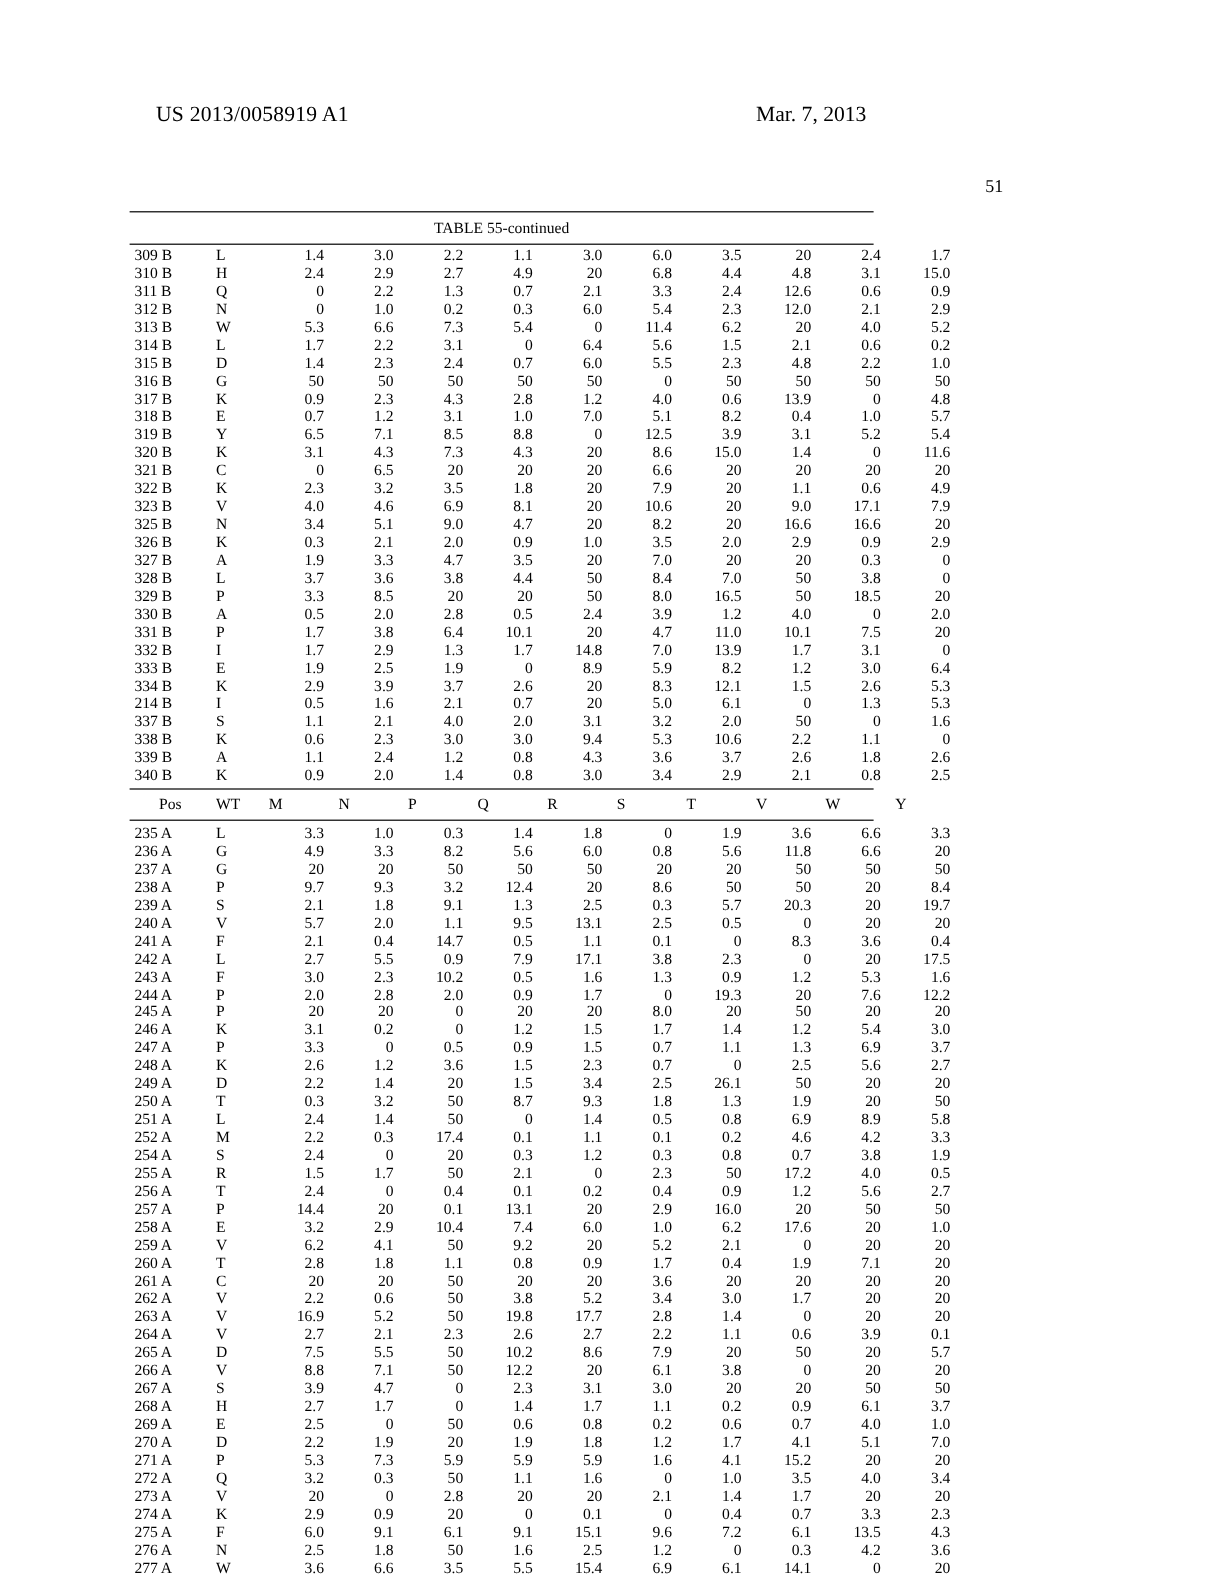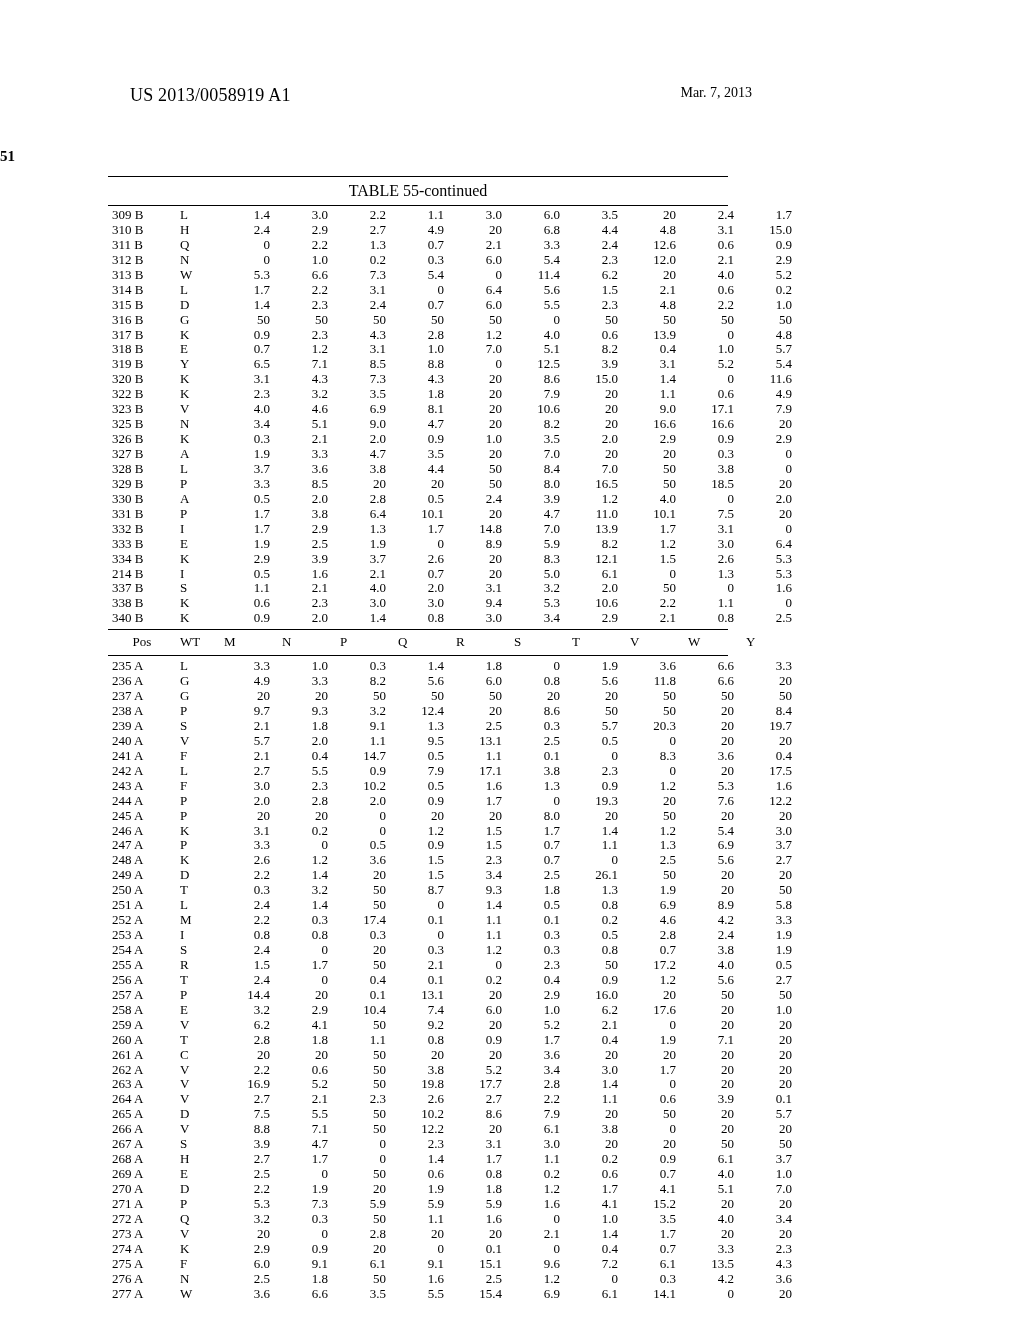--- a/index.html
+++ b/index.html
@@ -16,41 +16,40 @@
     box-sizing: border-box;
   }
   .header-left {
     position: absolute;
     top: 85px; left: 130px;
     font-size: 18px;
     letter-spacing: 0.2px;
   }
   .header-right {
     position: absolute;
-    top: 85px; right: 84px;
-    font-size: 14px;
+    top: 85px; right: 114px;
+    font-size: 18px;
   }
   .pagenum {
     position: absolute;
     top: 148px;
     width: 100%;
-    text-align: left;
+    text-align: right;
     font-size: 15px;
-    font-weight: bold;
   }
   .tbl-wrap {
     position: absolute;
     top: 176px;
     left: 50%;
     transform: translateX(-50%);
     width: 620px;
   }
   .tbl-title {
     text-align: center;
-    font-size: 16px;
+    font-size: 13px;
     padding: 2px 0 2px 0;
   }
   .hr-top { border-top: 1px solid #000; margin: 0 0 3px 0; }
   .hr-under-title { border-top: 1px solid #000; margin: 3px 0 2px 0; }
   .hr-mid { border-top: 1px solid #000; margin: 3px 0 3px 0; }
   table.data {
     border-collapse: collapse;
     width: 100%;
     font-size: 13px;
     line-height: 1.15;
@@ -247,20 +246,34 @@
             <td class="num">7.3</td>
             <td class="num">4.3</td>
             <td class="num">20</td>
             <td class="num">8.6</td>
             <td class="num">15.0</td>
             <td class="num">1.4</td>
             <td class="num">0</td>
             <td class="num">11.6</td>
           </tr>
           <tr>
+            <td class="pos">321 B</td>
+            <td class="wt">C</td>
+            <td class="num">0</td>
+            <td class="num">6.5</td>
+            <td class="num">20</td>
+            <td class="num">20</td>
+            <td class="num">20</td>
+            <td class="num">6.6</td>
+            <td class="num">20</td>
+            <td class="num">20</td>
+            <td class="num">20</td>
+            <td class="num">20</td>
+          </tr>
+          <tr>
             <td class="pos">322 B</td>
             <td class="wt">K</td>
             <td class="num">2.3</td>
             <td class="num">3.2</td>
             <td class="num">3.5</td>
             <td class="num">1.8</td>
             <td class="num">20</td>
             <td class="num">7.9</td>
             <td class="num">20</td>
             <td class="num">1.1</td>
@@ -455,20 +468,34 @@
             <td class="num">0.6</td>
             <td class="num">2.3</td>
             <td class="num">3.0</td>
             <td class="num">3.0</td>
             <td class="num">9.4</td>
             <td class="num">5.3</td>
             <td class="num">10.6</td>
             <td class="num">2.2</td>
             <td class="num">1.1</td>
             <td class="num">0</td>
+          </tr>
+          <tr>
+            <td class="pos">339 B</td>
+            <td class="wt">A</td>
+            <td class="num">1.1</td>
+            <td class="num">2.4</td>
+            <td class="num">1.2</td>
+            <td class="num">0.8</td>
+            <td class="num">4.3</td>
+            <td class="num">3.6</td>
+            <td class="num">3.7</td>
+            <td class="num">2.6</td>
+            <td class="num">1.8</td>
+            <td class="num">2.6</td>
           </tr>
           <tr>
             <td class="pos">340 B</td>
             <td class="wt">K</td>
             <td class="num">0.9</td>
             <td class="num">2.0</td>
             <td class="num">1.4</td>
             <td class="num">0.8</td>
             <td class="num">3.0</td>
             <td class="num">3.4</td>
@@ -749,34 +776,20 @@
             <td class="num">17.4</td>
             <td class="num">0.1</td>
             <td class="num">1.1</td>
             <td class="num">0.1</td>
             <td class="num">0.2</td>
             <td class="num">4.6</td>
             <td class="num">4.2</td>
             <td class="num">3.3</td>
           </tr>
           <tr>
-            <td class="pos">253 A</td>
-            <td class="wt">I</td>
-            <td class="num">0.8</td>
-            <td class="num">0.8</td>
-            <td class="num">0.3</td>
-            <td class="num">0</td>
-            <td class="num">1.1</td>
-            <td class="num">0.3</td>
-            <td class="num">0.5</td>
-            <td class="num">2.8</td>
-            <td class="num">2.4</td>
-            <td class="num">1.9</td>
-          </tr>
-          <tr>
             <td class="pos">254 A</td>
             <td class="wt">S</td>
             <td class="num">2.4</td>
             <td class="num">0</td>
             <td class="num">20</td>
             <td class="num">0.3</td>
             <td class="num">1.2</td>
             <td class="num">0.3</td>
             <td class="num">0.8</td>
             <td class="num">0.7</td>

